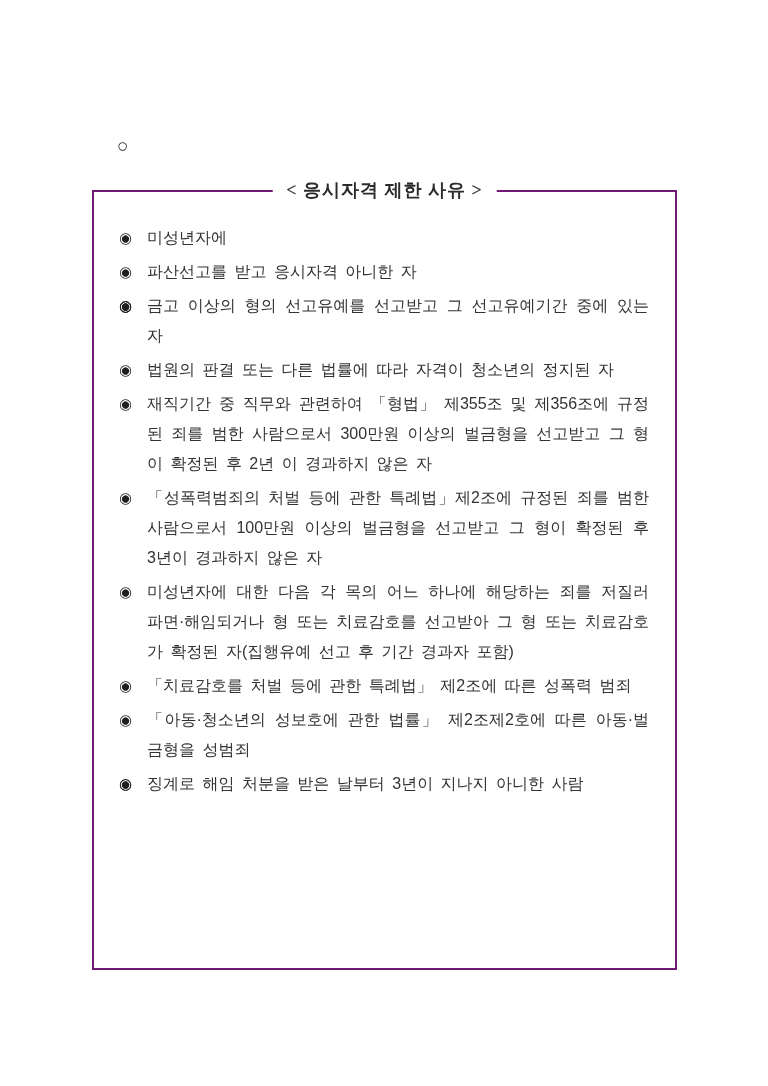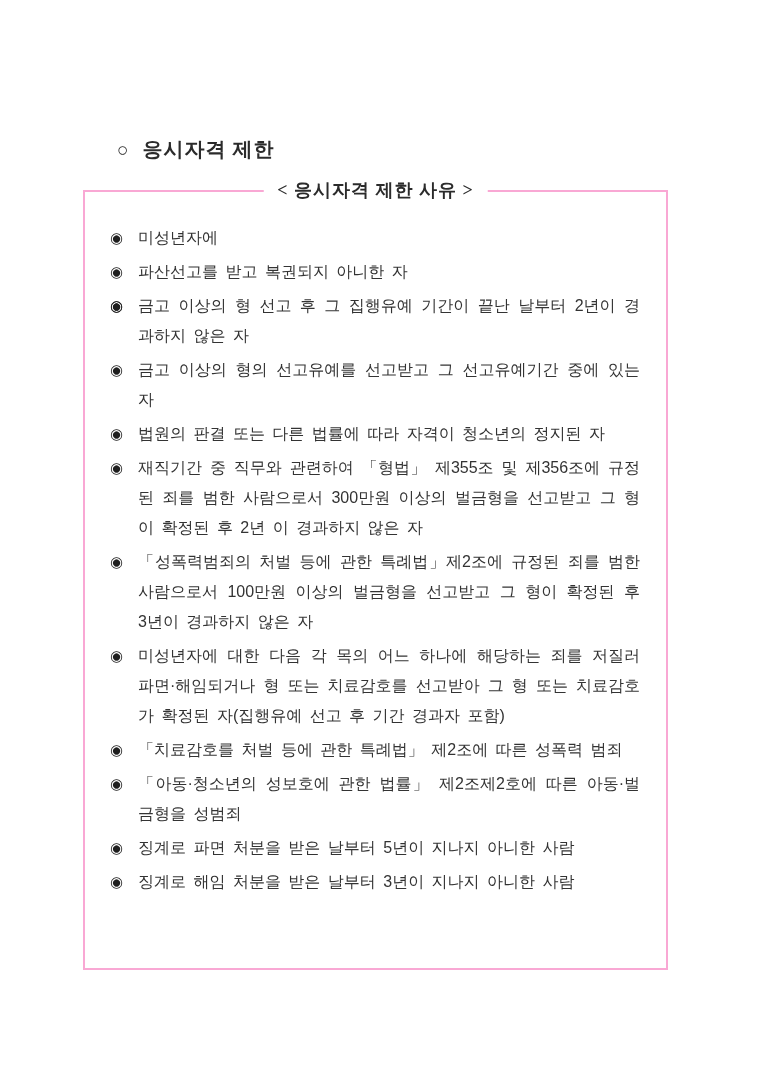--- a/index.html
+++ b/index.html
@@ -29,25 +29,25 @@
     white-space: nowrap;
   }
   .doc-title .circle {
     font-size: 19px;
     font-weight: 400;
     margin-right: 13px;
     line-height: 1;
   }
   .reason-box {
     position: absolute;
-    left: 83px;
+    left: 92px;
     top: 190px;
     width: 585px;
     height: 780px;
-    border: 2px solid #f9a8d4;
+    border: 2px solid #701a75;
     box-sizing: border-box;
     background: #ffffff;
   }
   .box-legend {
     position: absolute;
     left: 50%;
     top: 0;
     transform: translate(-50%, -58%);
     background: #ffffff;
     padding: 0 14px;
@@ -80,33 +80,32 @@
     font-size: 15px;
     line-height: 30px;
     color: #1e1e1e;
   }
 </style>
 </head>
 <body>
 
 <div class="doc-title">
   <span class="circle">○</span>
-  <span>응시자격 제한</span>
 </div>
 
 <div class="reason-box">
   <div class="box-legend">&lt; 응시자격 제한 사유 &gt;</div>
   <ul class="reason-list" id="reason-list">
       <li><span class="bullet">◉</span><span>미성년자에</span></li>
-      <li><span class="bullet">◉</span><span>파산선고를 받고 복권되지 아니한 자</span></li>
+      <li><span class="bullet">◉</span><span>파산선고를 받고 응시자격 아니한 자</span></li>
       <li><span class="bullet">◉</span></li>
-      <li><span class="bullet">◉</span><span>금고 이상의 형 선고 후 그 집행유예 기간이 끝난 날부터 2년이 경과하지 않은 자</span></li>
+      <li><span class="bullet">◉</span></li>
       <li><span class="bullet">◉</span><span>금고 이상의 형의 선고유예를 선고받고 그 선고유예기간 중에 있는 자</span></li>
       <li><span class="bullet">◉</span><span>법원의 판결 또는 다른 법률에 따라 자격이 청소년의 정지된 자</span></li>
       <li><span class="bullet">◉</span><span>재직기간 중 직무와 관련하여 「형법」 제355조 및 제356조에 규정된 죄를 범한 사람으로서 300만원 이상의 벌금형을 선고받고 그 형이 확정된 후 2년 이 경과하지 않은 자</span></li>
       <li><span class="bullet">◉</span><span>「성폭력범죄의 처벌 등에 관한 특례법」제2조에 규정된 죄를 범한 사람으로서 100만원 이상의 벌금형을 선고받고 그 형이 확정된 후 3년이 경과하지 않은 자</span></li>
       <li><span class="bullet">◉</span><span>미성년자에 대한 다음 각 목의 어느 하나에 해당하는 죄를 저질러 파면·해임되거나 형 또는 치료감호를 선고받아 그 형 또는 치료감호가 확정된 자(집행유예 선고 후 기간 경과자 포함)</span></li>
       <li><span class="bullet">◉</span><span>「치료감호를 처벌 등에 관한 특례법」 제2조에 따른 성폭력 범죄</span></li>
       <li><span class="bullet">◉</span><span>「아동·청소년의 성보호에 관한 법률」 제2조제2호에 따른 아동·벌금형을 성범죄</span></li>
-      <li><span class="bullet">◉</span><span>징계로 파면 처분을 받은 날부터 5년이 지나지 아니한 사람</span></li>
+      <li><span class="bullet">◉</span></li>
       <li><span class="bullet">◉</span><span>징계로 해임 처분을 받은 날부터 3년이 지나지 아니한 사람</span></li>
     </ul>
 </div>
 
 </body></html>

